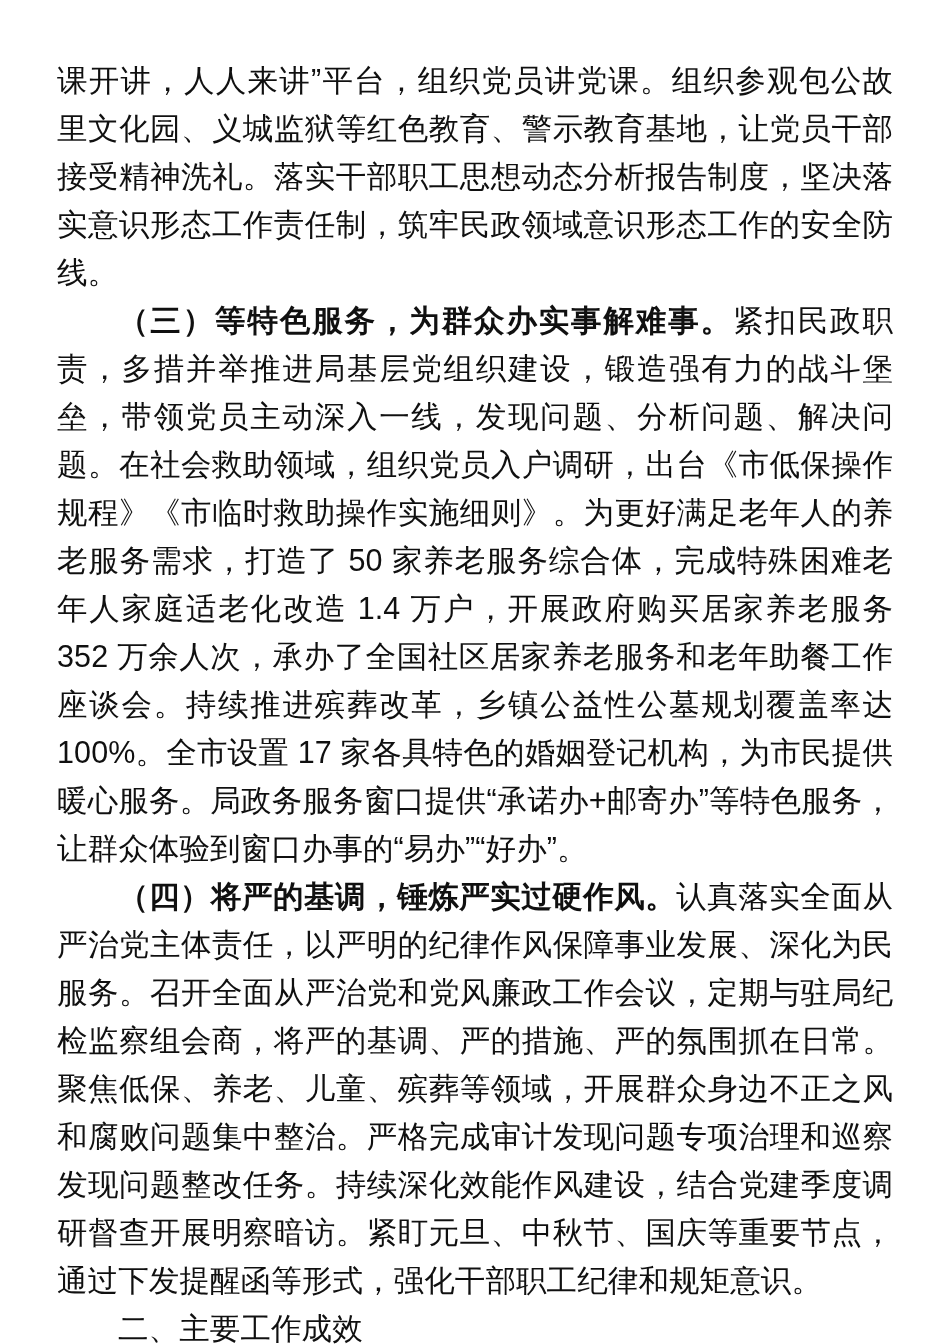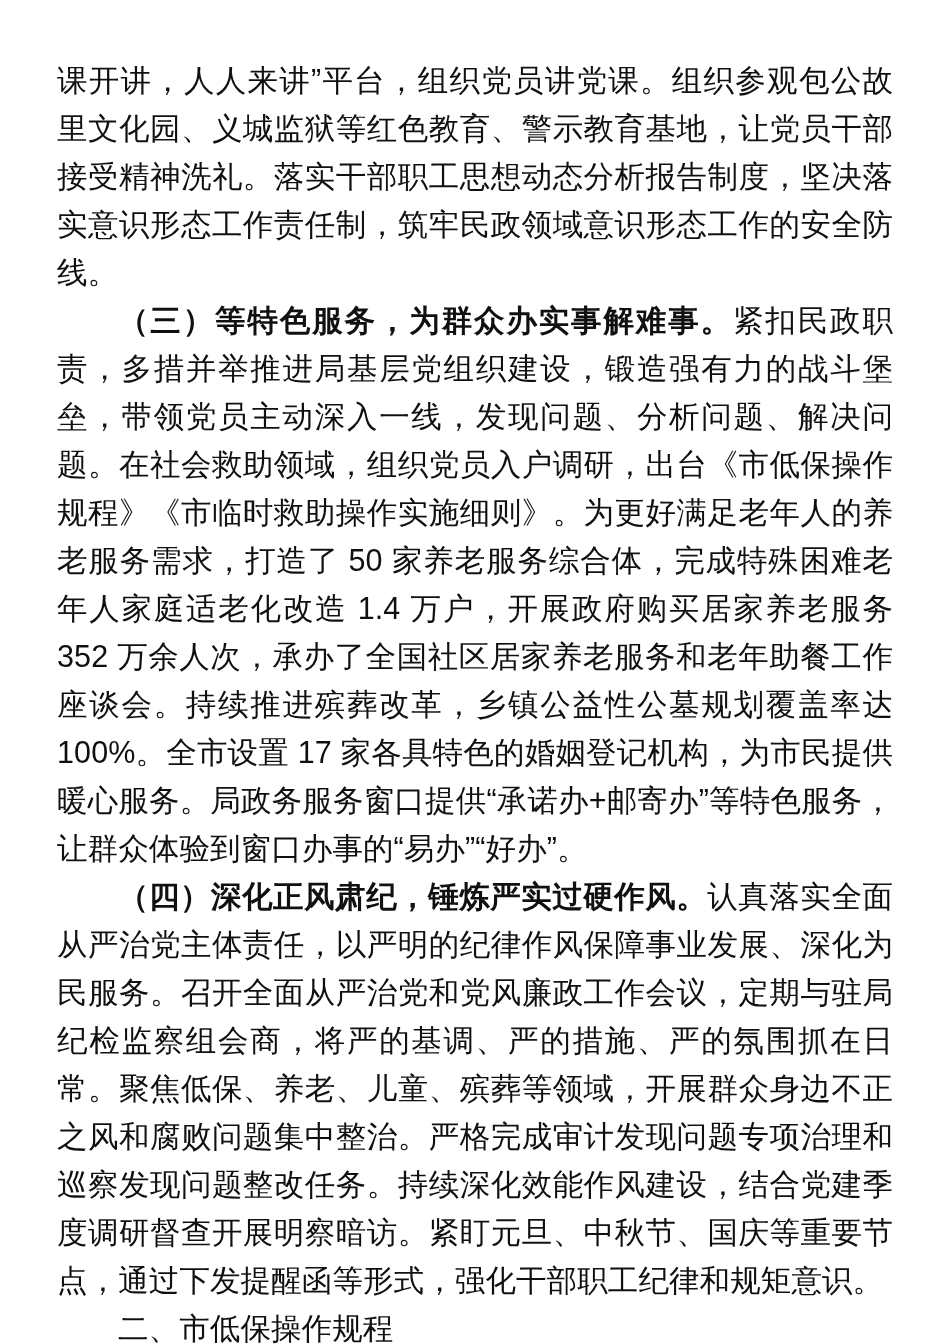--- a/index.html
+++ b/index.html
@@ -45,18 +45,18 @@
 </head>
 <body>
 
 <div class="page">
   <div class="doc-body">
 
     <p class="para"><span>课开讲，人人来讲”平台，组织党员讲党课。组织参观包公故里文化园、义城监狱等红色教育、警示教育基地，让党员干部接受精神洗礼。落实干部职工思想动态分析报告制度，坚决落实意识形态工作责任制，筑牢民政领域意识形态工作的安全防线。</span></p>
 
     <p class="para indent"><span class="bold-run">（三）等特色服务，为群众办实事解难事。</span><span>紧扣民政职责，多措并举推进局基层党组织建设，锻造强有力的战斗堡垒，带领党员主动深入一线，发现问题、分析问题、解决问题。在社会救助领域，组织党员入户调研，出台《市低保操作规程》《市临时救助操作实施细则》。为更好满足老年人的养老服务需求，打造了 50 家养老服务综合体，完成特殊困难老年人家庭适老化改造 1.4 万户，开展政府购买居家养老服务 352 万余人次，承办了全国社区居家养老服务和老年助餐工作座谈会。持续推进殡葬改革，乡镇公益性公墓规划覆盖率达 100%。全市设置 17 家各具特色的婚姻登记机构，为市民提供暖心服务。局政务服务窗口提供“承诺办+邮寄办”等特色服务，让群众体验到窗口办事的“易办”“好办”。</span></p>
 
-    <p class="para indent"><span class="bold-run">（四）深化正风肃纪，锤炼严实过硬作风。</span><span>认真落实全面从严治党主体责任，以严明的纪律作风保障事业发展、深化为民服务。召开全面从严治党和党风廉政工作会议，定期与驻局纪检监察组会商，将严的基调、严的措施、严的氛围抓在日常。聚焦低保、养老、儿童、殡葬等领域，开展群众身边不正之风和腐败问题集中整治。严格完成审计发现问题专项治理和巡察发现问题整改任务。持续深化效能作风建设，结合党建季度调研督查开展明察暗访。紧盯元旦、中秋节、国庆等重要节点，通过下发提醒函等形式，强化干部职工纪律和规矩意识。</span></p>
+    <p class="para indent"><span class="bold-run">（四）将严的基调，锤炼严实过硬作风。</span><span>认真落实全面从严治党主体责任，以严明的纪律作风保障事业发展、深化为民服务。召开全面从严治党和党风廉政工作会议，定期与驻局纪检监察组会商，将严的基调、严的措施、严的氛围抓在日常。聚焦低保、养老、儿童、殡葬等领域，开展群众身边不正之风和腐败问题集中整治。严格完成审计发现问题专项治理和巡察发现问题整改任务。持续深化效能作风建设，结合党建季度调研督查开展明察暗访。紧盯元旦、中秋节、国庆等重要节点，通过下发提醒函等形式，强化干部职工纪律和规矩意识。</span></p>
 
-    <p class="para indent"><span>二、市低保操作规程</span></p>
+    <p class="para indent"><span>二、主要工作成效</span></p>
 
   </div>
 </div>
 
 </body></html>

